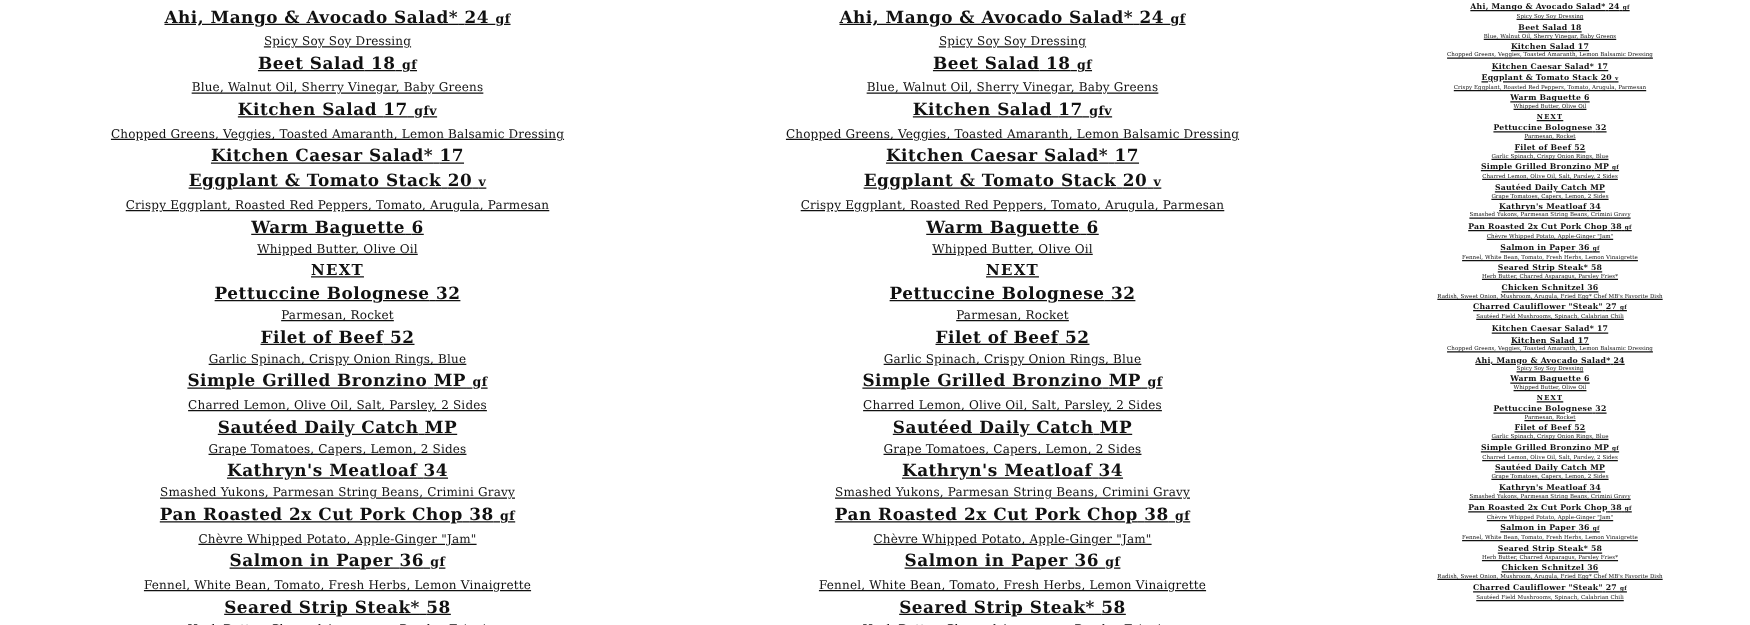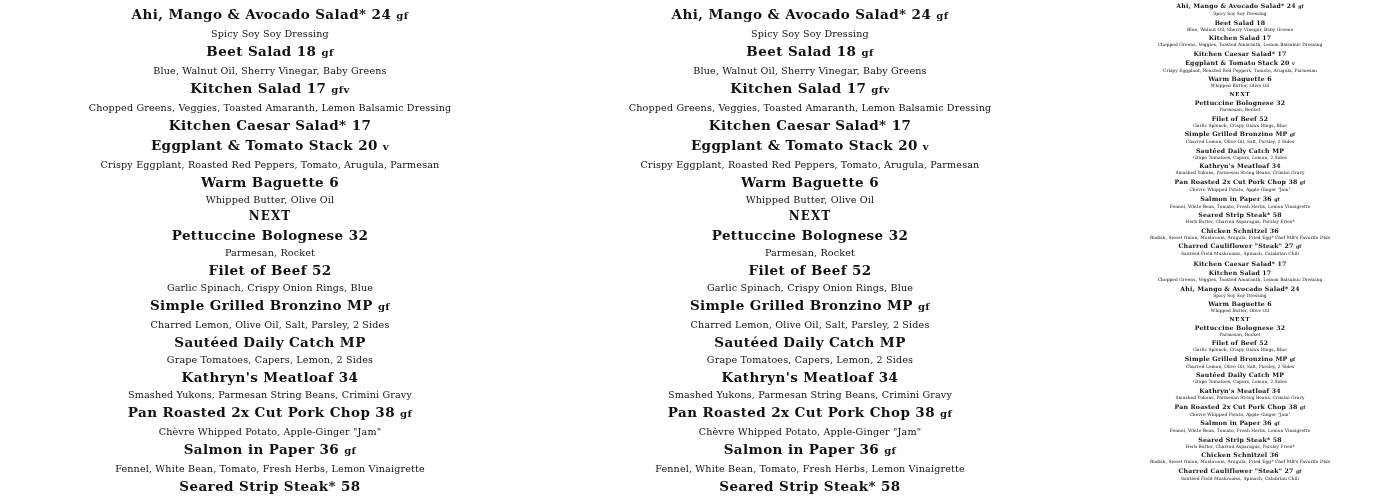--- a/index.html
+++ b/index.html
@@ -5,21 +5,21 @@
   html,body{margin:0;padding:0;}
   body{
     width:1400px;height:500px;background:#ffffff;
     font-family:"DejaVu Serif", serif;
     color:#111;
     overflow:hidden;
   }
   .page{position:relative;width:1400px;height:500px;}
 
   
-  .col{position:absolute;top:0;height:468px;box-sizing:border-box;}
+  .col{position:absolute;top:0;height:468px;box-sizing:border-box;text-decoration:underline;}
   .col-a{left:0;width:540px;}
   .col-b{left:540px;width:540px;}
   .col-c{left:1080px;width:320px;}
 
   .menu{padding:4px 8px 0 8px;text-align:center;}
 
   .item{margin:0 0 0 0;text-align:center;}
   .name{
     font-weight:bold;font-size:13.5px;letter-spacing:.4px;line-height:20px;
     white-space:nowrap;

